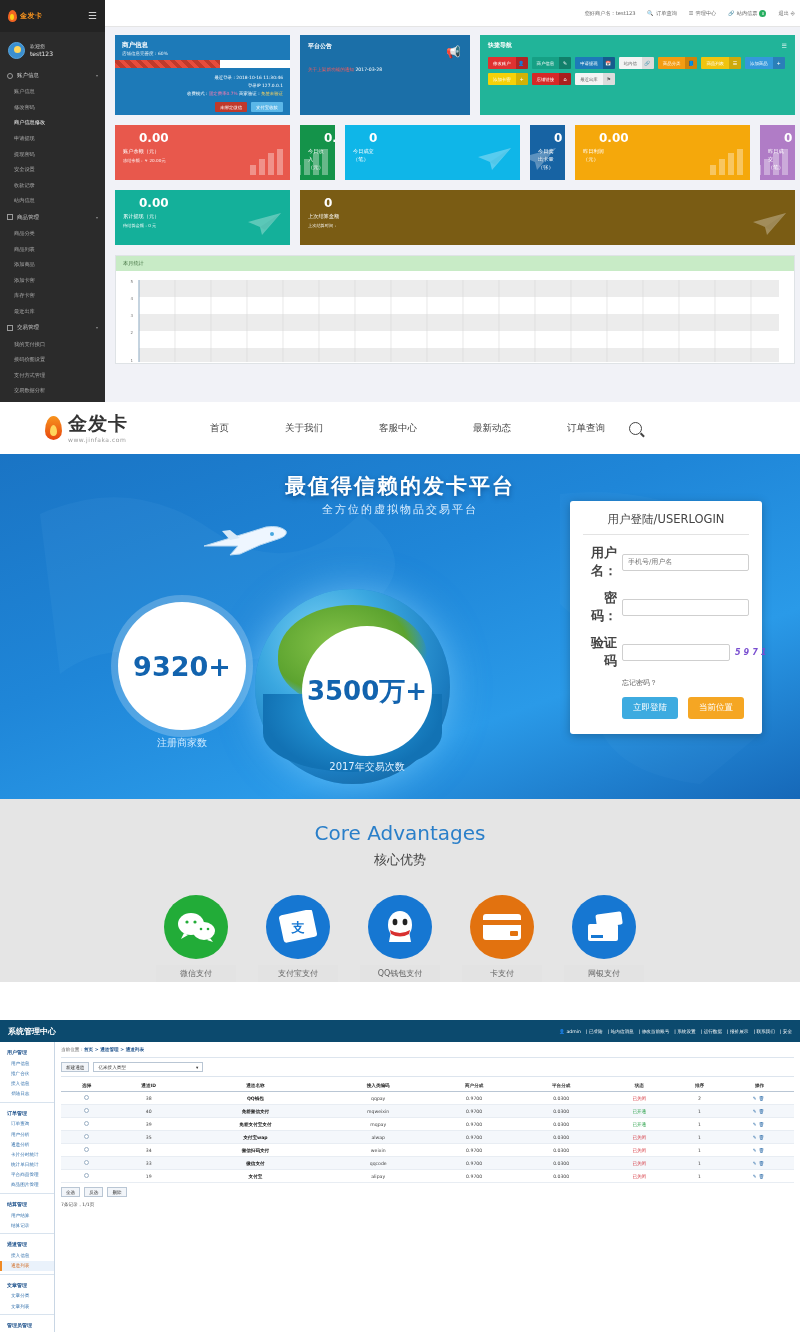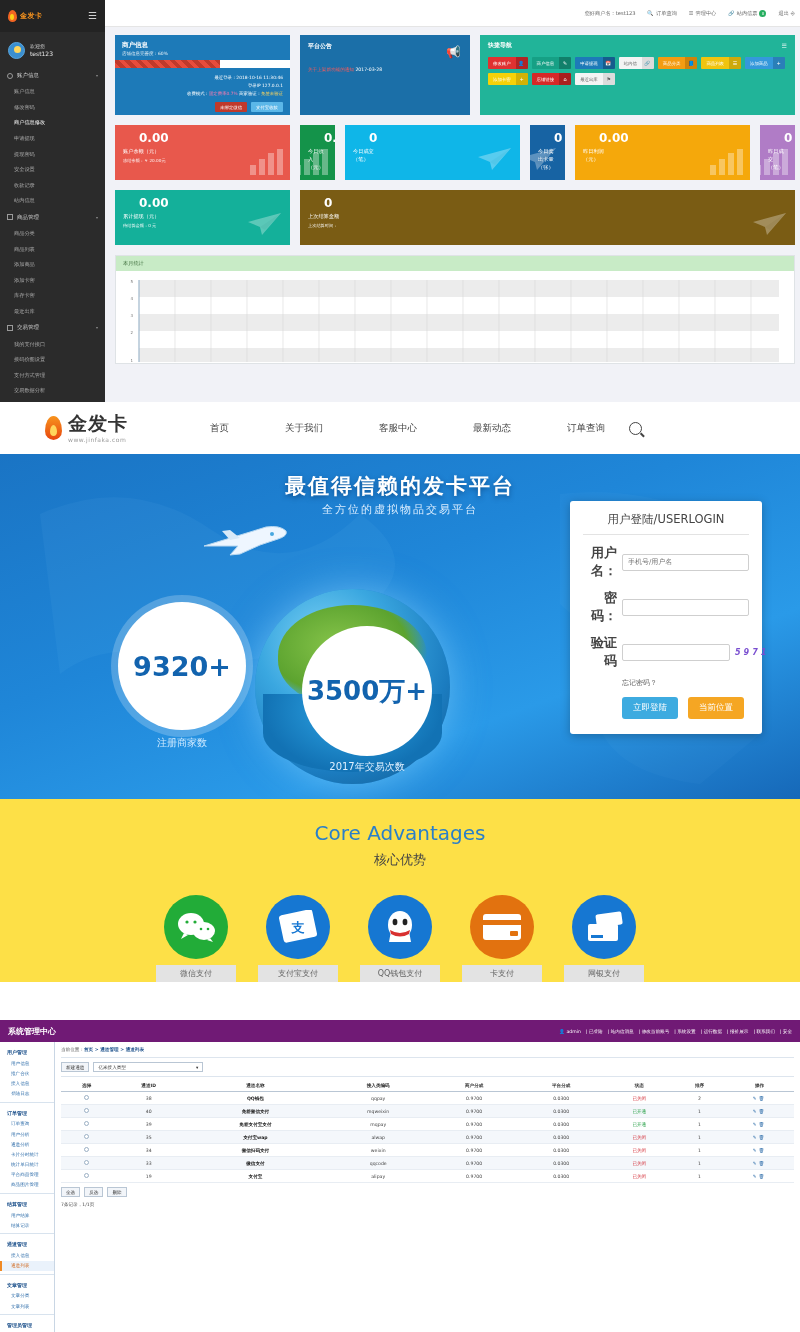--- a/index.html
+++ b/index.html
@@ -155,38 +155,38 @@
               font-size:7px;padding:0 5px;color:#999;font-family:inherit;background:#fff;}
   .lrow input.cap{flex:0 0 54px;}
   .capimg{flex:1;height:17px;display:flex;align-items:center;justify-content:center;
           font-size:8px;color:#7a4fd0;letter-spacing:3px;font-style:italic;font-weight:bold;}
   .forgot{font-size:7px;color:#666;margin:8px 0 0 39px;}
   .lbtns{display:flex;gap:10px;margin:9px 0 0 39px;}
   .lbtn{font-size:8.5px;color:#fff;padding:5px 11px;border-radius:3px;border:none;
         font-family:inherit;cursor:pointer;}
   .lbtn.blue{background:#3dabe0;} .lbtn.orange{background:#f5a623;}
 
-  .adv{height:auto;padding:22px 0 0;text-align:center;background:#fde047;}
+  .adv{height:auto;padding:22px 0 0;text-align:center;background:#e5e5e5;}
   .adv h2{font-size:20px;color:#2a7fc9;font-weight:normal;}
   .adv h3{font-size:13px;color:#444;font-weight:normal;margin-top:6px;}
   .tabs{display:flex;justify-content:center;gap:4px;margin-top:18px;}
   .tab{width:160px;height:28px;display:flex;align-items:center;justify-content:center;
        font-size:10px;background:#fff;color:#555;border:1px solid #e6e6e6;}
   .tab.active{background:#1c72bd;color:#fff;border-color:#1c72bd;}
   .pays{display:flex;justify-content:center;gap:22px;margin-top:26px;}
   .pay{width:80px;text-align:center;}
   .pay .ic{width:64px;height:64px;border-radius:50%;margin:0 auto;display:flex;
            align-items:center;justify-content:center;color:#fff;}
   .pay .nm{font-size:8px;color:#666;background:#e3e3e3;padding:3px 0;margin-top:6px;}
   .p-wechat{background:#22ac38;} .p-alipay{background:#1677d2;}
   .p-qq{background:#1677d2;} .p-bank{background:#1677d2;} .p-card{background:#e2720f;}
 
   
   #sec-admin{height:312px;background:#fff;font-family:"DejaVu Sans","Liberation Sans",sans-serif;}
-  .adm-head{height:22px;background:#701a75;color:#fff;display:flex;align-items:center;
+  .adm-head{height:22px;background:#0c4a6e;color:#fff;display:flex;align-items:center;
             justify-content:space-between;padding:0 8px;}
   .adm-head .t{font-size:8px;font-weight:bold;}
   .adm-head .r{font-size:4.6px;display:flex;gap:5px;align-items:center;}
   .adm-body{display:flex;height:290px;}
   .adm-side{width:55px;flex:0 0 55px;border-right:1px solid #c9d6e4;background:#fff;padding-top:3px;}
   .adm-grp{font-size:5px;font-weight:bold;color:#1a4f8a;padding:4px 0 3px 7px;}
   .adm-it{font-size:4.6px;color:#2a6aa8;padding:2.6px 0 2.6px 11px;}
   .adm-it.on{background:#eaf2fb;border-left:2px solid #f08a24;color:#d2691e;padding-left:9px;}
   .adm-hr{height:1px;background:#d8e3ee;margin:3px 0;}
   .adm-main{flex:1;padding:5px 6px;}

